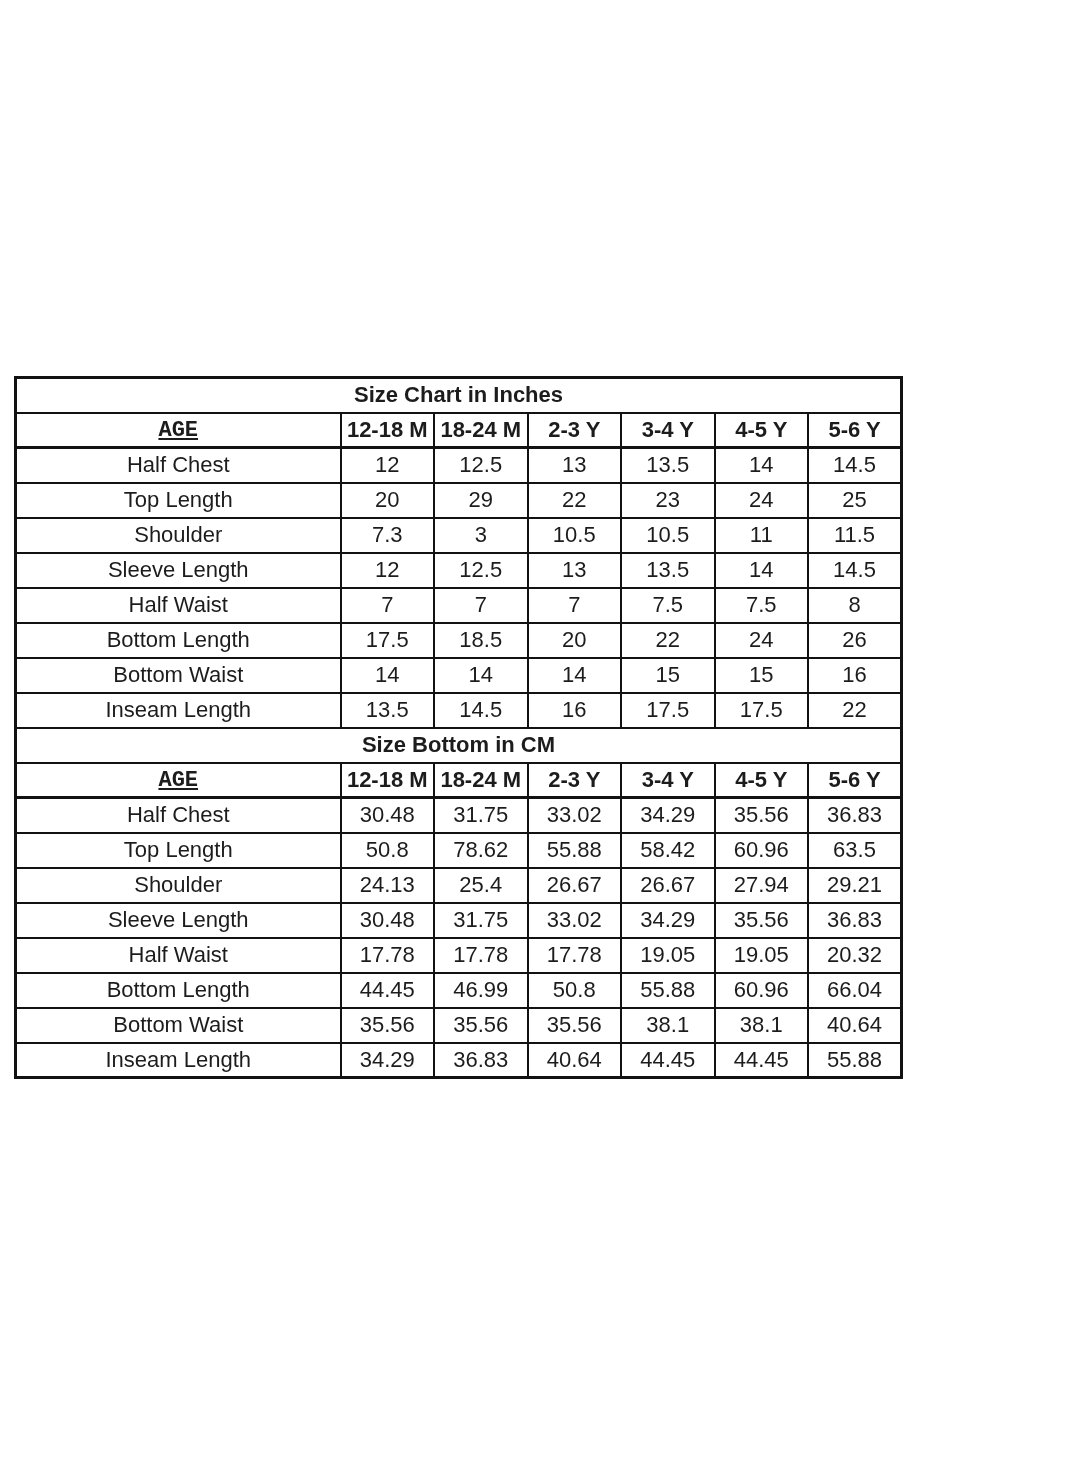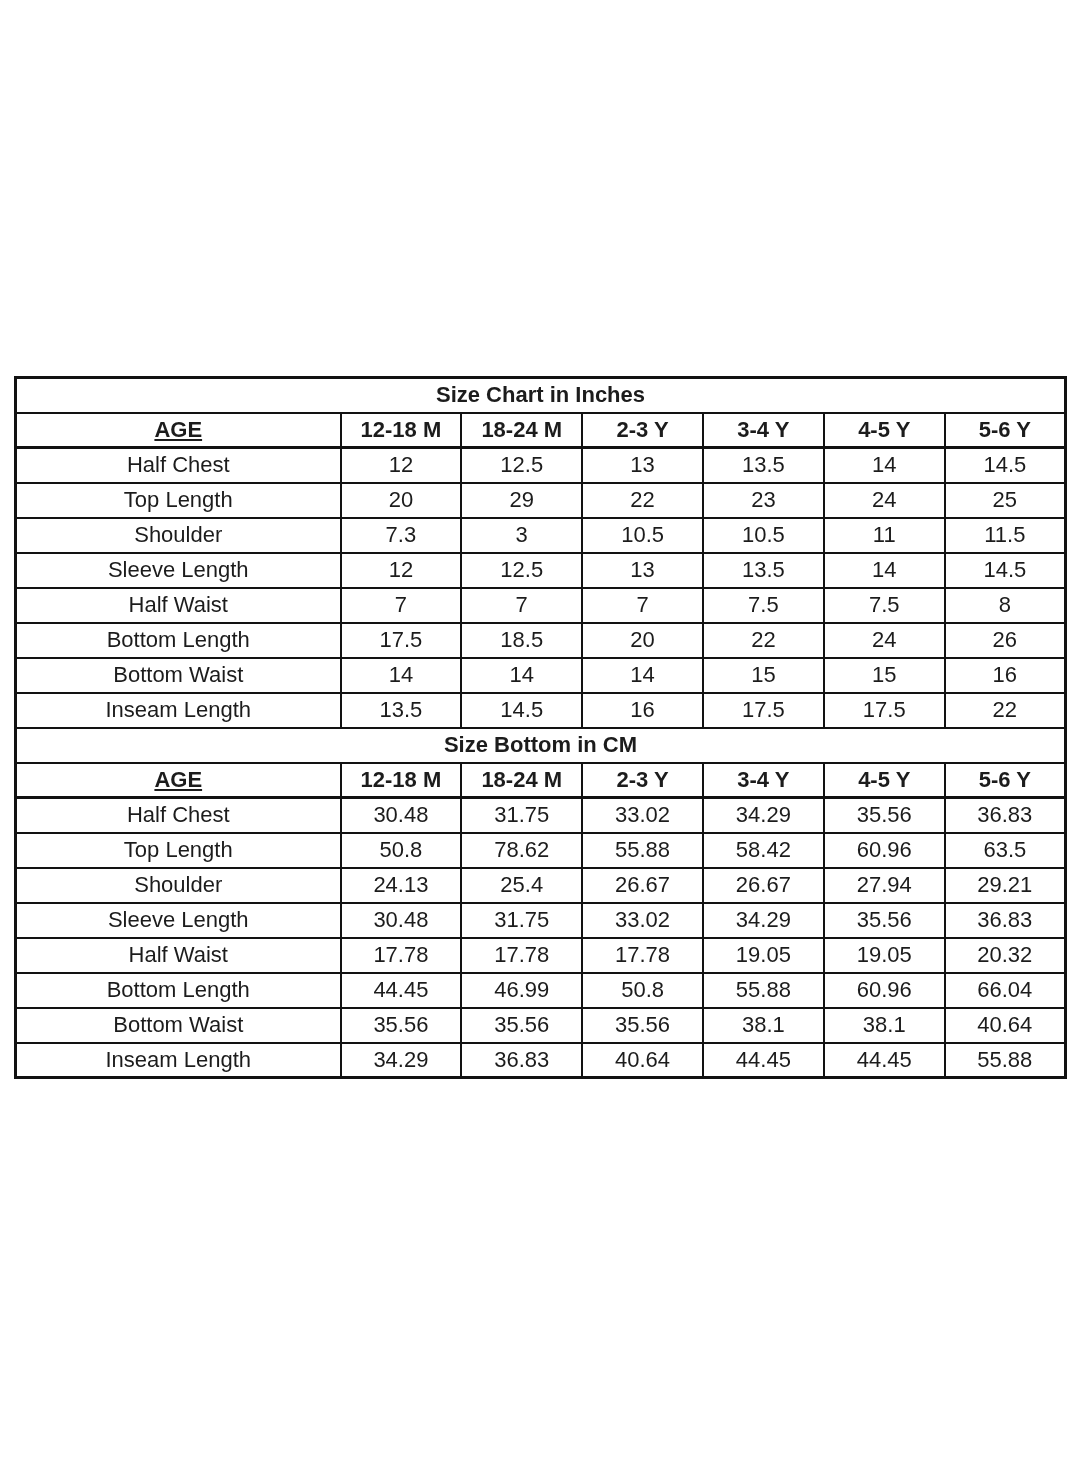--- a/index.html
+++ b/index.html
@@ -8,21 +8,21 @@
     width: 1080px;
     height: 1480px;
     position: relative;
     background: #ffffff;
     font-family: "Liberation Sans", sans-serif;
   }
   .chart-wrap {
     position: absolute;
     left: 14px;
     top: 376px;
-    width: 1053px;
+    width: 889px;
   }
   table.size-table {
     border-collapse: collapse;
     width: 100%;
     table-layout: fixed;
     border: 3px solid #121212;
   }
   table.size-table td {
     border: 2px solid #121212;
     text-align: center;
@@ -43,21 +43,21 @@
     border-bottom: 3px solid #121212;
   }
   tr.header-row td {
     font-weight: bold;
     border-bottom: 3px solid #121212;
   }
   td.label-cell {
     font-weight: normal;
     border-right: 3px solid #121212;
   }
-  td.age-cell span { text-decoration: underline; }
+  td.age-cell span { text-decoration: underline; font-family: Liberation Mono, monospace; }
 </style>
 </head>
 <body>
 
 <div class="page">
   <div class="chart-wrap">
     <table class="size-table">
       <colgroup>
         <col style="width:325px">
         <col>

